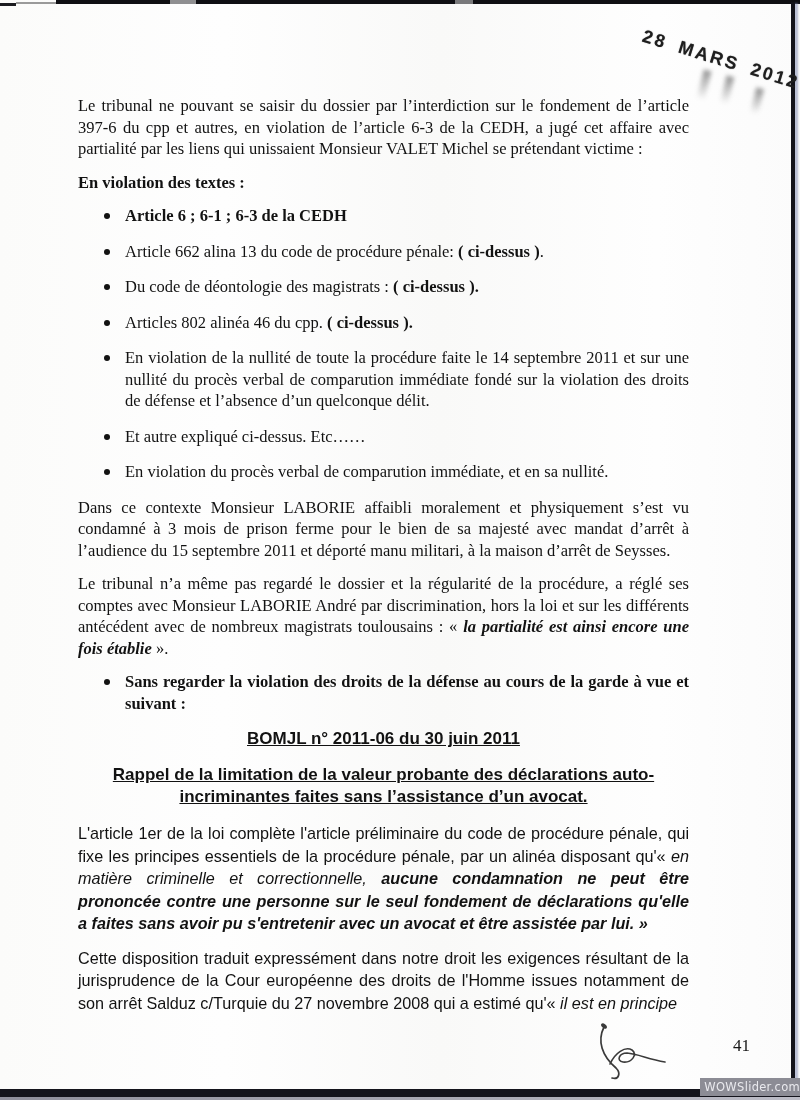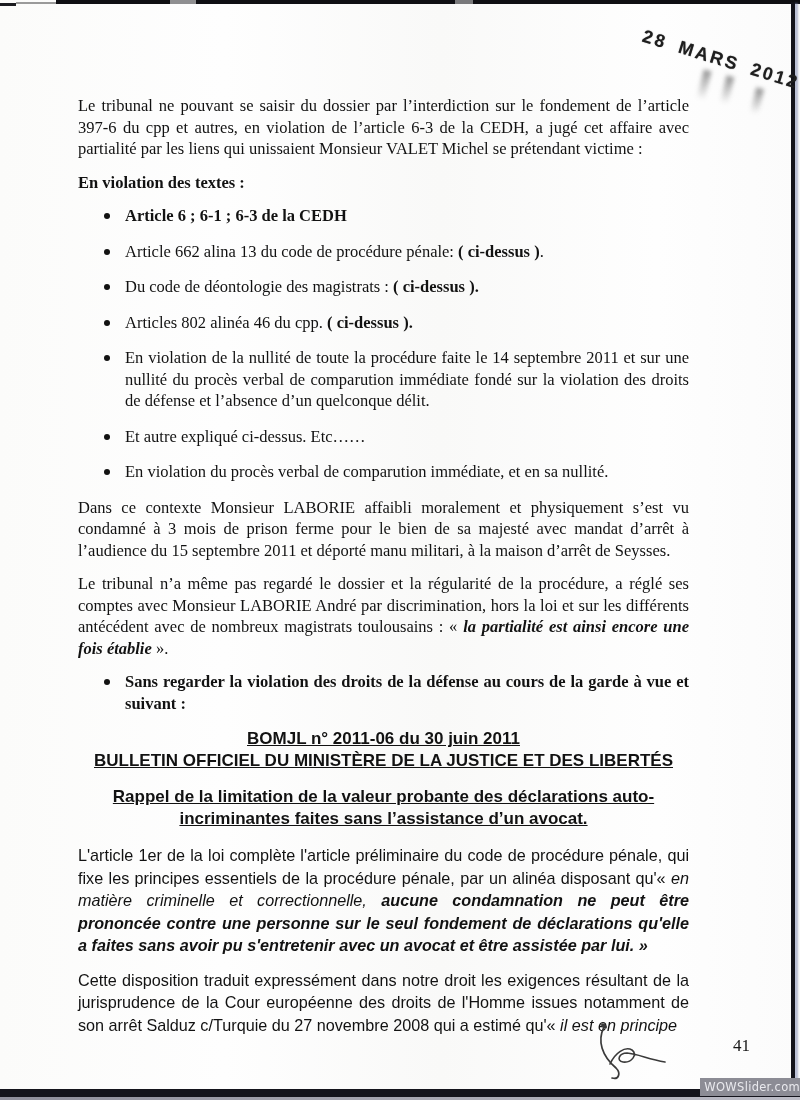--- a/index.html
+++ b/index.html
@@ -103,21 +103,21 @@
       <div class="bullet serif">
         <span class="dot"></span>
         <span class="btxt"><span class="">En violation du procès verbal de comparution immédiate, et en sa nullité.</span></span>
       </div>
       <div class="p serif"><span class="">Dans ce contexte Monsieur LABORIE affaibli moralement et physiquement s’est vu condamné à 3 mois de prison ferme pour le bien de sa majesté avec mandat d’arrêt à l’audience du 15 septembre 2011 et déporté manu militari, à la maison d’arrêt de Seysses.</span></div>
       <div class="p serif"><span class="">Le tribunal n’a même pas regardé le dossier et la régularité de la procédure, a réglé ses comptes avec Monsieur LABORIE André par discrimination, hors la loi et sur les différents antécédent avec de nombreux magistrats toulousains : « </span><span class="b i">la partialité est ainsi encore une fois établie</span><span class=""> ».</span></div>
       <div class="bullet serif">
         <span class="dot"></span>
         <span class="btxt"><span class="b">Sans regarder la violation des droits de la défense au cours de la garde à vue et suivant :</span></span>
       </div>
-      <div class="hc sans"><span class="b u">BOMJL n° 2011-06 du 30 juin 2011</span><br><span class="b u">BULLETIN OFFICIEL DU MINISTÈRE DE LA JUSTICE ET DES LIBERTÉS</span></div>
+      <div class="hc sans"><span class="b u">BOMJL n° 2011-06 du 30 juin 2011</span><br></div>
       <div class="hc sans"><span class="b u">Rappel de la limitation de la valeur probante des déclarations auto-incriminantes faites sans l’assistance d’un avocat.</span></div>
       <div class="p sans"><span class="">L'article 1er de la loi complète l'article préliminaire du code de procédure pénale, qui fixe les principes essentiels de la procédure pénale, par un alinéa disposant qu'« </span><span class="i">en matière criminelle et correctionnelle, </span><span class="b i">aucune condamnation ne peut être prononcée contre une personne sur le seul fondement de déclarations qu'elle a faites sans avoir pu s'entretenir avec un avocat et être assistée par lui. »</span></div>
       <div class="p sans"><span class="">Cette disposition traduit expressément dans notre droit les exigences résultant de la jurisprudence de la Cour européenne des droits de l'Homme issues notamment de son arrêt Salduz c/Turquie du 27 novembre 2008 qui a estimé qu'« </span><span class="i">il est en principe</span></div>
     </div>
 
   <svg class="signature" width="130" height="90" viewBox="0 0 130 90">
     <ellipse cx="32" cy="16" rx="3.4" ry="2" transform="rotate(42 32 16)" fill="#3a3a3a"></ellipse>
     <path d="M32,17 C25,31 30,46 44,58 C49,63 47,70 40,68" fill="none" stroke="#3a3a3a" stroke-width="1.7" stroke-linecap="round"></path>
     <path d="M38,54 C43,43 53,36 60,40 C66,44 60,53 51,52 C44,51 47,43 55,43 C66,44 76,49 93,52" fill="none" stroke="#3a3a3a" stroke-width="1.6" stroke-linecap="round"></path>
   </svg>

